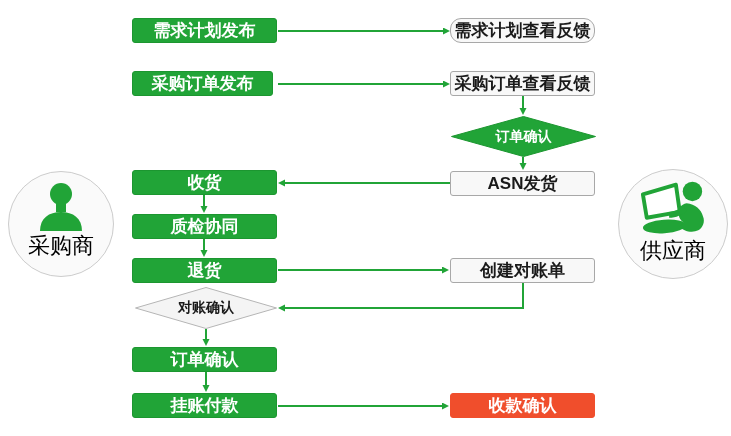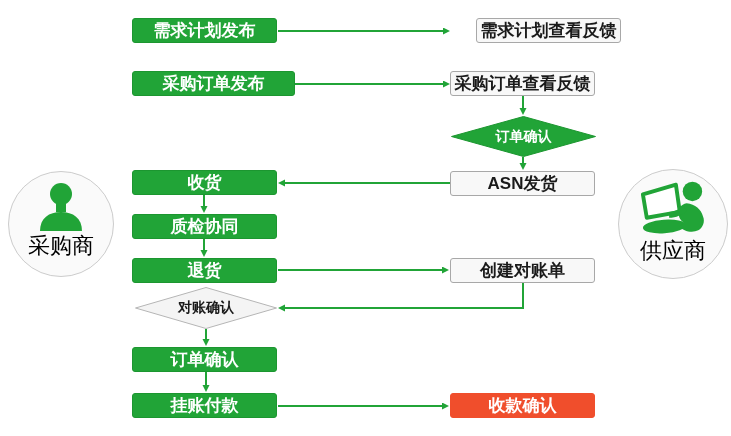--- a/index.html
+++ b/index.html
@@ -90,21 +90,21 @@
       <circle class="ic" cx="55" cy="11" r="10"></circle>
       <path class="ic" d="M49,23 C43,24 40,29 41,35 C41,38 43,41 46,43 L42,47 C45,52 55,54 61,51 C66,48 68,42 66,37 C64,29 58,24 49,23 Z"></path>
       <path class="ic" d="M46,26 C41,30 36,32 31,32 L31,38 C38,38 45,35 49,31 Z"></path>
     </svg>
     <div class="a-label">供应商</div>
   </div>
 
   <div class="node box green" style="left:132px;top:18px;width:145px;height:25px;">
     <span>需求计划发布</span>
   </div>
-  <div class="node box green" style="left:132px;top:71px;width:163px;height:25px;text-align:right;">
+  <div class="node box green" style="left:132px;top:71px;width:141px;height:25px;text-align:right;">
     <span>采购订单发布</span>
   </div>
   <div class="node box green" style="left:132px;top:170px;width:145px;height:25px;">
     <span>收货</span>
   </div>
   <div class="node box green" style="left:132px;top:214px;width:145px;height:25px;">
     <span>质检协同</span>
   </div>
   <div class="node box green" style="left:132px;top:258px;width:145px;height:25px;">
     <span>退货</span>
@@ -117,21 +117,21 @@
     <span class="d-label">对账确认</span>
   </div>
 
   <div class="node box green" style="left:132px;top:347px;width:145px;height:25px;">
     <span>订单确认</span>
   </div>
   <div class="node box green" style="left:132px;top:393px;width:145px;height:25px;">
     <span>挂账付款</span>
   </div>
 
-  <div class="node box white" style="left:476px;top:18px;width:145px;height:25px;">
+  <div class="node box white" style="left:450px;top:18px;width:145px;height:25px;border-radius:11px;">
     <span>需求计划查看反馈</span>
   </div>
   <div class="node box white" style="left:450px;top:71px;width:145px;height:25px;text-align:right;">
     <span>采购订单查看反馈</span>
   </div>
 
   <div class="diamond green-d" style="left:451px;top:116px;width:145px;height:41px;">
     <svg viewBox="0 0 145 41" preserveAspectRatio="none">
       <polygon points="72.5,0.5 144.5,20.5 72.5,40.5 0.5,20.5"></polygon>
     </svg>

